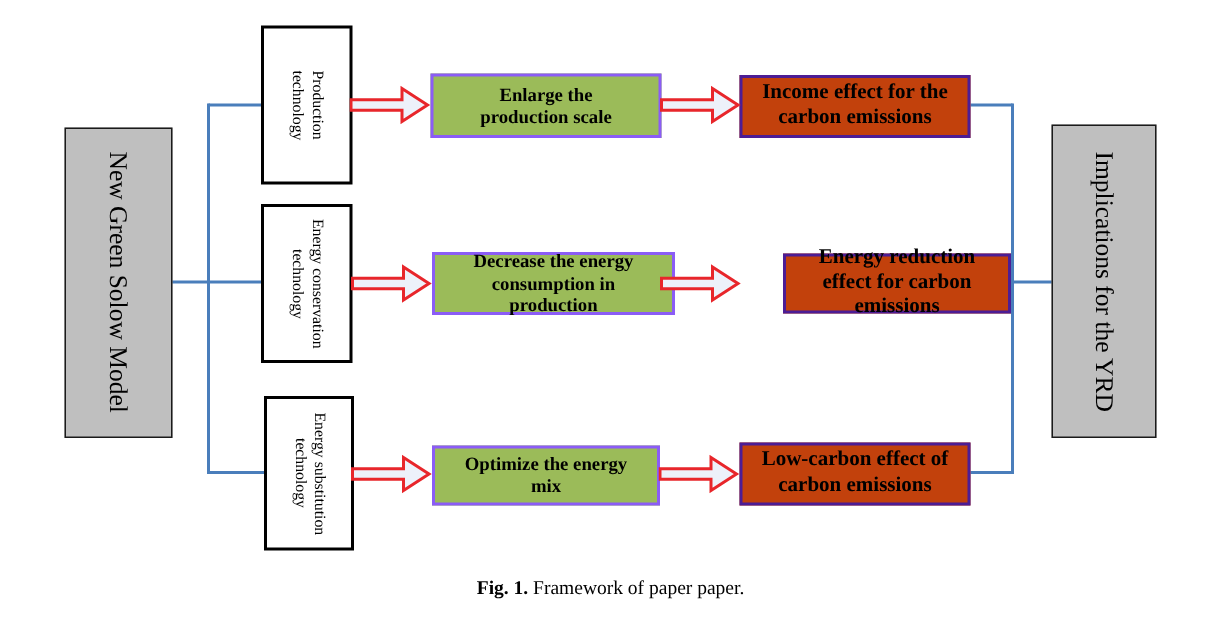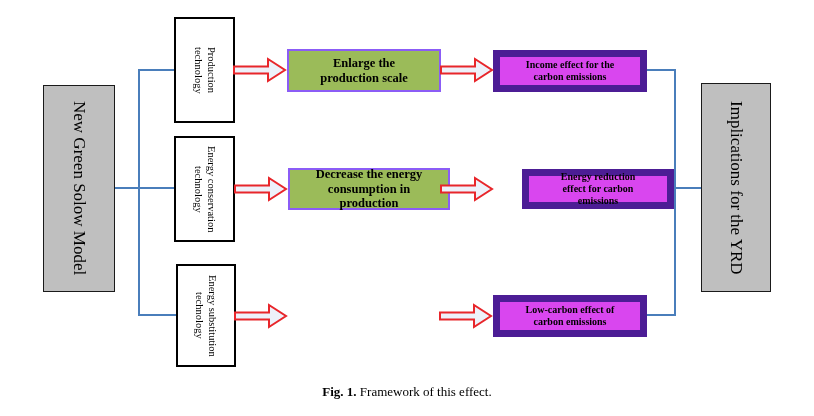--- a/index.html
+++ b/index.html
@@ -38,23 +38,23 @@
   }
   .mech-node {
     background: #9bbb59;
     border: 2px solid #8b5cf6;
     font-size: 12.5px;
     font-weight: bold;
     line-height: 1.18;
     white-space: pre-line;
   }
   .eff-node {
-    background: #d946ef;
-    border: 7px solid #4c1d95;
-    font-size: 10px;
+    background: #c2410c;
+    border: 2px solid #4c1d95;
+    font-size: 14px;
     font-weight: bold;
     line-height: 1.18;
     white-space: pre-line;
   }
   .line {
     position: absolute;
     background: #4a7ebb;
   }
   .arrow {
     position: absolute;
@@ -109,20 +109,24 @@
 
   <div class="node mech-node" style="left:287px; top:49px; width:154px; height:43px;">
     <span>Enlarge the
 production scale</span>
   </div>
   <div class="node mech-node" style="left:288px; top:168px; width:162px; height:42px;">
     <span>Decrease the energy
 consumption in
 production</span>
   </div>
+  <div class="node mech-node" style="left:288px; top:297px; width:152px; height:40px;">
+    <span>Optimize the energy
+mix</span>
+  </div>
 
   <div class="node eff-node" style="left:493px; top:50px; width:154px; height:42px;">
     <span>Income effect for the
 carbon emissions</span>
   </div>
   <div class="node eff-node" style="left:494px; top:169px; width:152px; height:40px;margin-left:28px;">
     <span>Energy reduction
 effect for carbon
 emissions</span>
   </div>
@@ -146,16 +150,16 @@
   <svg class="arrow" style="left:234px; top:303px;" viewBox="0 0 54 26">
     <polygon points="1,9.5 35,9.5 35,2 52,13 35,24 35,16.5 1,16.5" fill="#edf1fa" stroke="#e8262b" stroke-width="2"></polygon>
   </svg>
   <svg class="arrow" style="left:439px; top:303px;" viewBox="0 0 54 26">
     <polygon points="1,9.5 35,9.5 35,2 52,13 35,24 35,16.5 1,16.5" fill="#edf1fa" stroke="#e8262b" stroke-width="2"></polygon>
   </svg>
 
   <div class="caption">
     <span class="cap-label">Fig. 1.</span>
     <span> </span>
-    <span class="cap-text">Framework of this effect.</span>
+    <span class="cap-text">Framework of paper paper.</span>
   </div>
 
 </div>
 
 </body></html>

